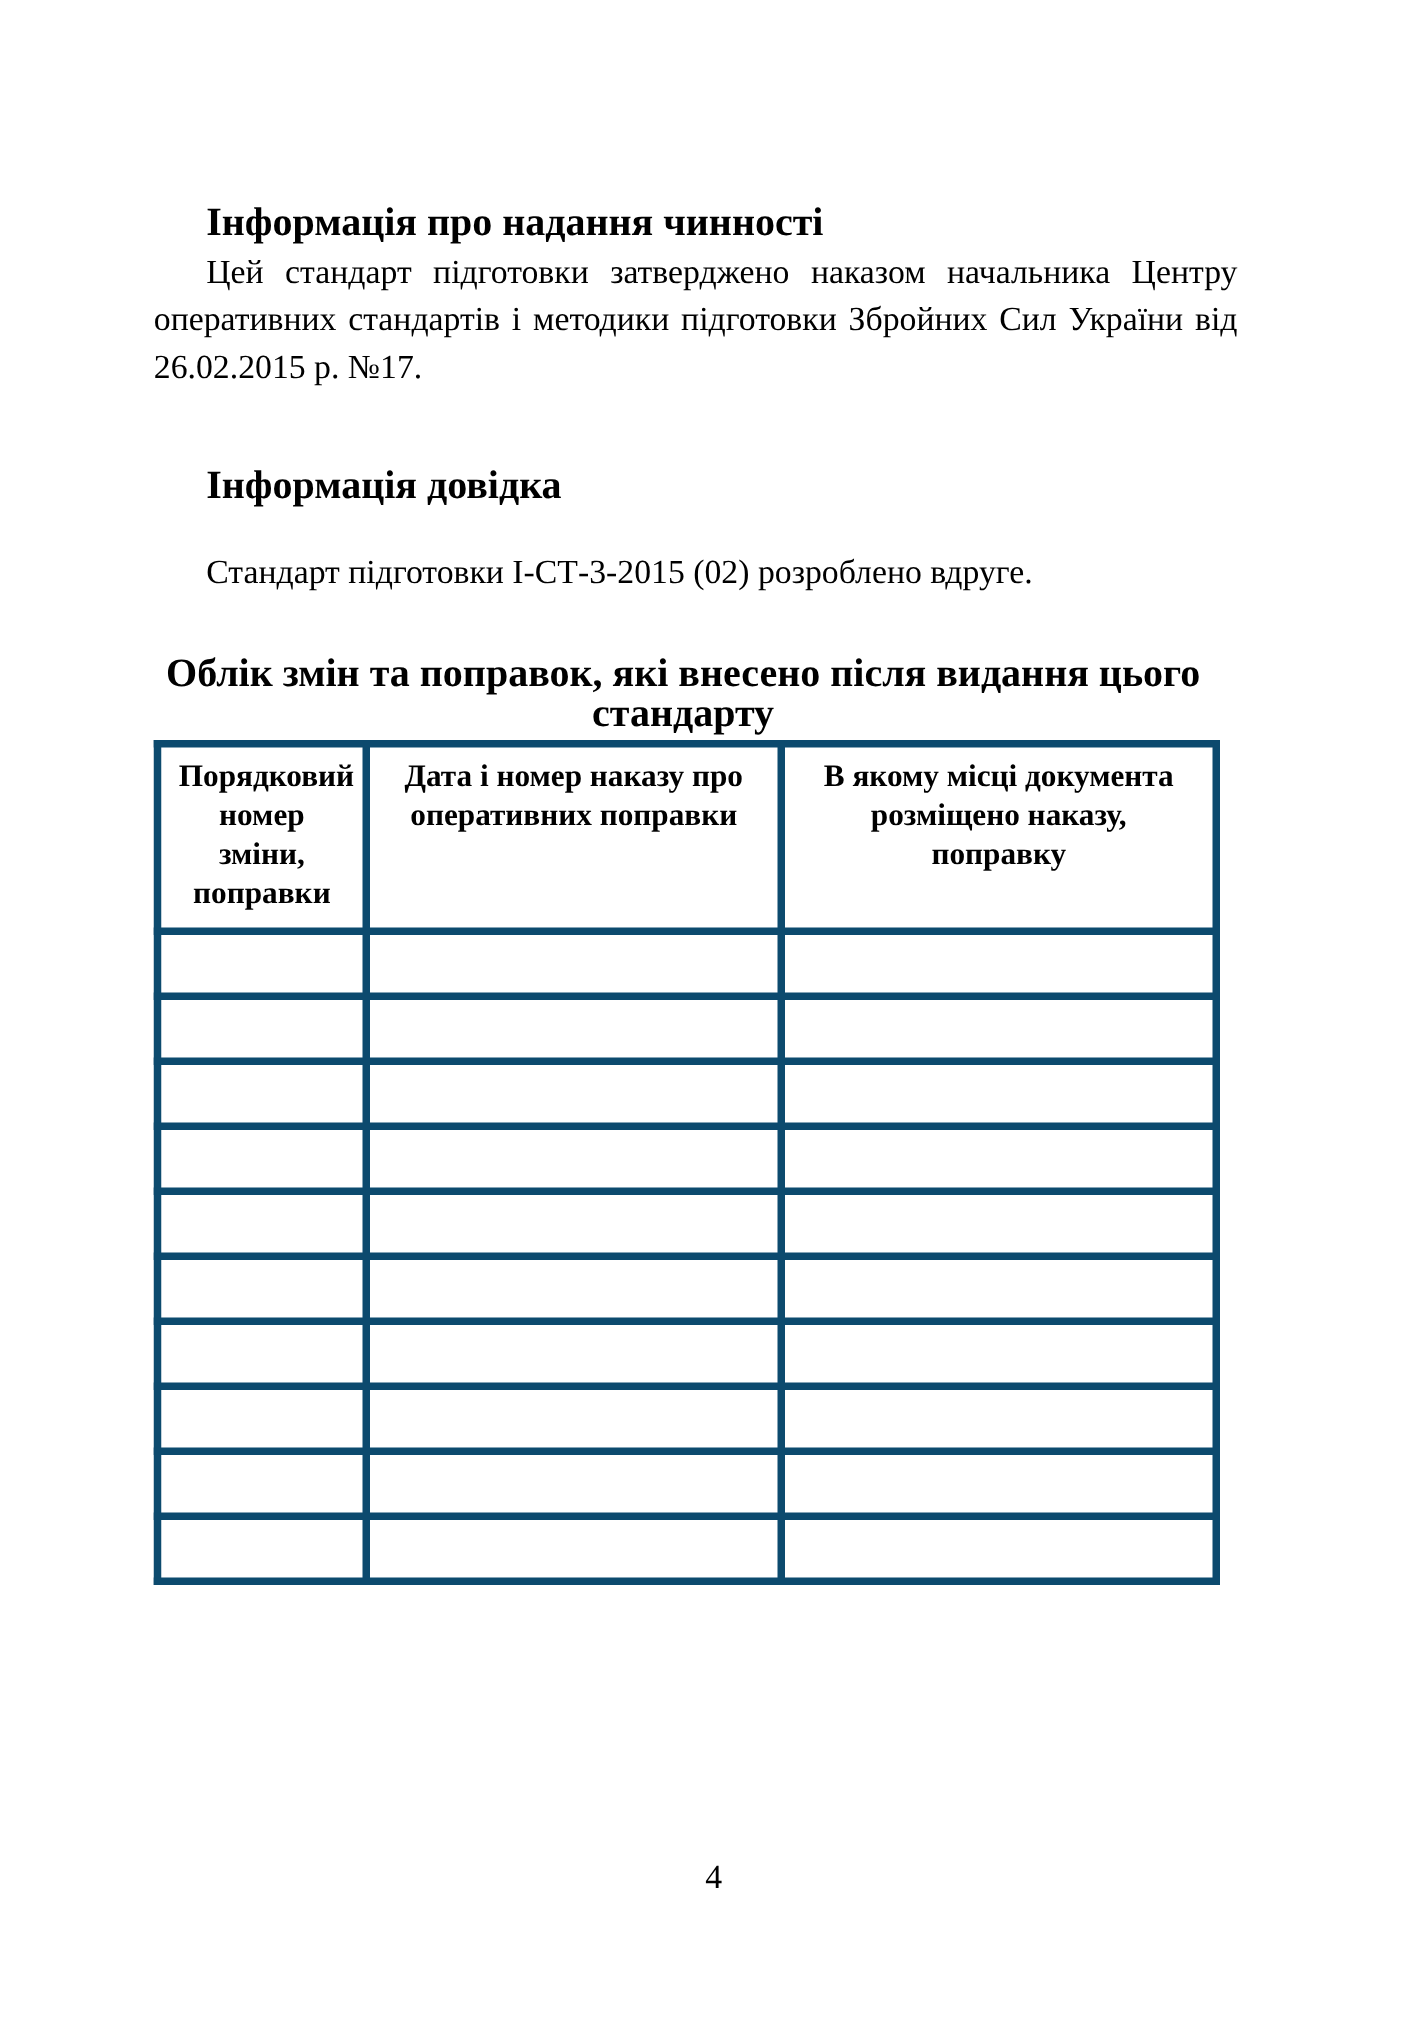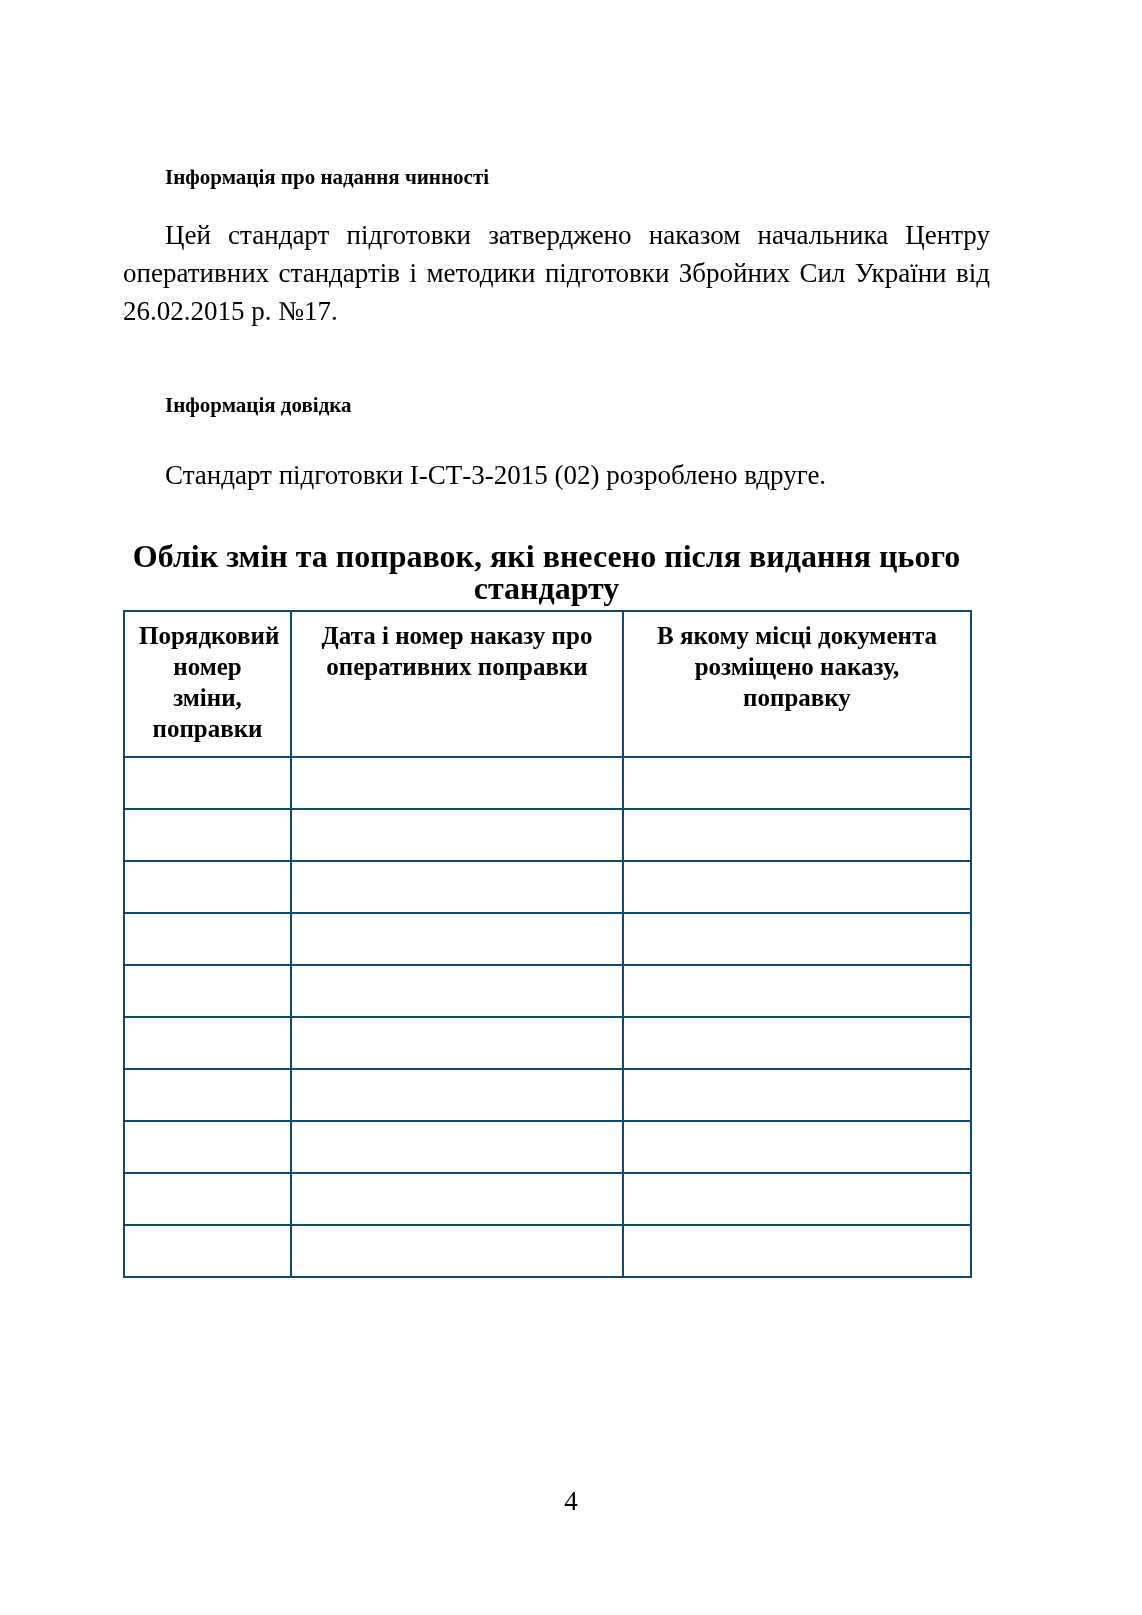--- a/index.html
+++ b/index.html
@@ -9,31 +9,31 @@
       height: 1615px;
       position: relative;
       font-family: "Liberation Serif", serif;
       color: #000000;
       overflow: hidden;
     }
     .content {
       padding: 158px 152px 0 123px;
     }
     .section-heading {
-      font-size: 21px;
+      font-size: 32px;
       font-weight: bold;
       margin-left: 42px;
       line-height: 38px;
     }
     .body-text {
       font-size: 27px;
       line-height: 38px;
       text-align: justify;
       text-indent: 42px;
-      margin-top: 20px;
+      margin-top: 2px;
     }
     .history-heading {
       margin-top: 56px;
     }
     .history-body {
       margin-top: 32px;
       text-align: left;
     }
     .table-caption {
       width: 847px;
@@ -47,21 +47,21 @@
     table.amendments {
       width: 847px;
       border-collapse: collapse;
       table-layout: fixed;
     }
     table.amendments col.c1 { width: 167px; }
     table.amendments col.c2 { width: 332px; }
     table.amendments col.c3 { width: 348px; }
     table.amendments th,
     table.amendments td {
-      border: 2px solid #0c4a6e;
+      border: 6px solid #0c4a6e;
     }
     table.amendments th {
       height: 106px;
       vertical-align: top;
       text-align: center;
       font-size: 25px;
       font-weight: bold;
       line-height: 31px;
       padding: 8px 14px 12px;
     }

